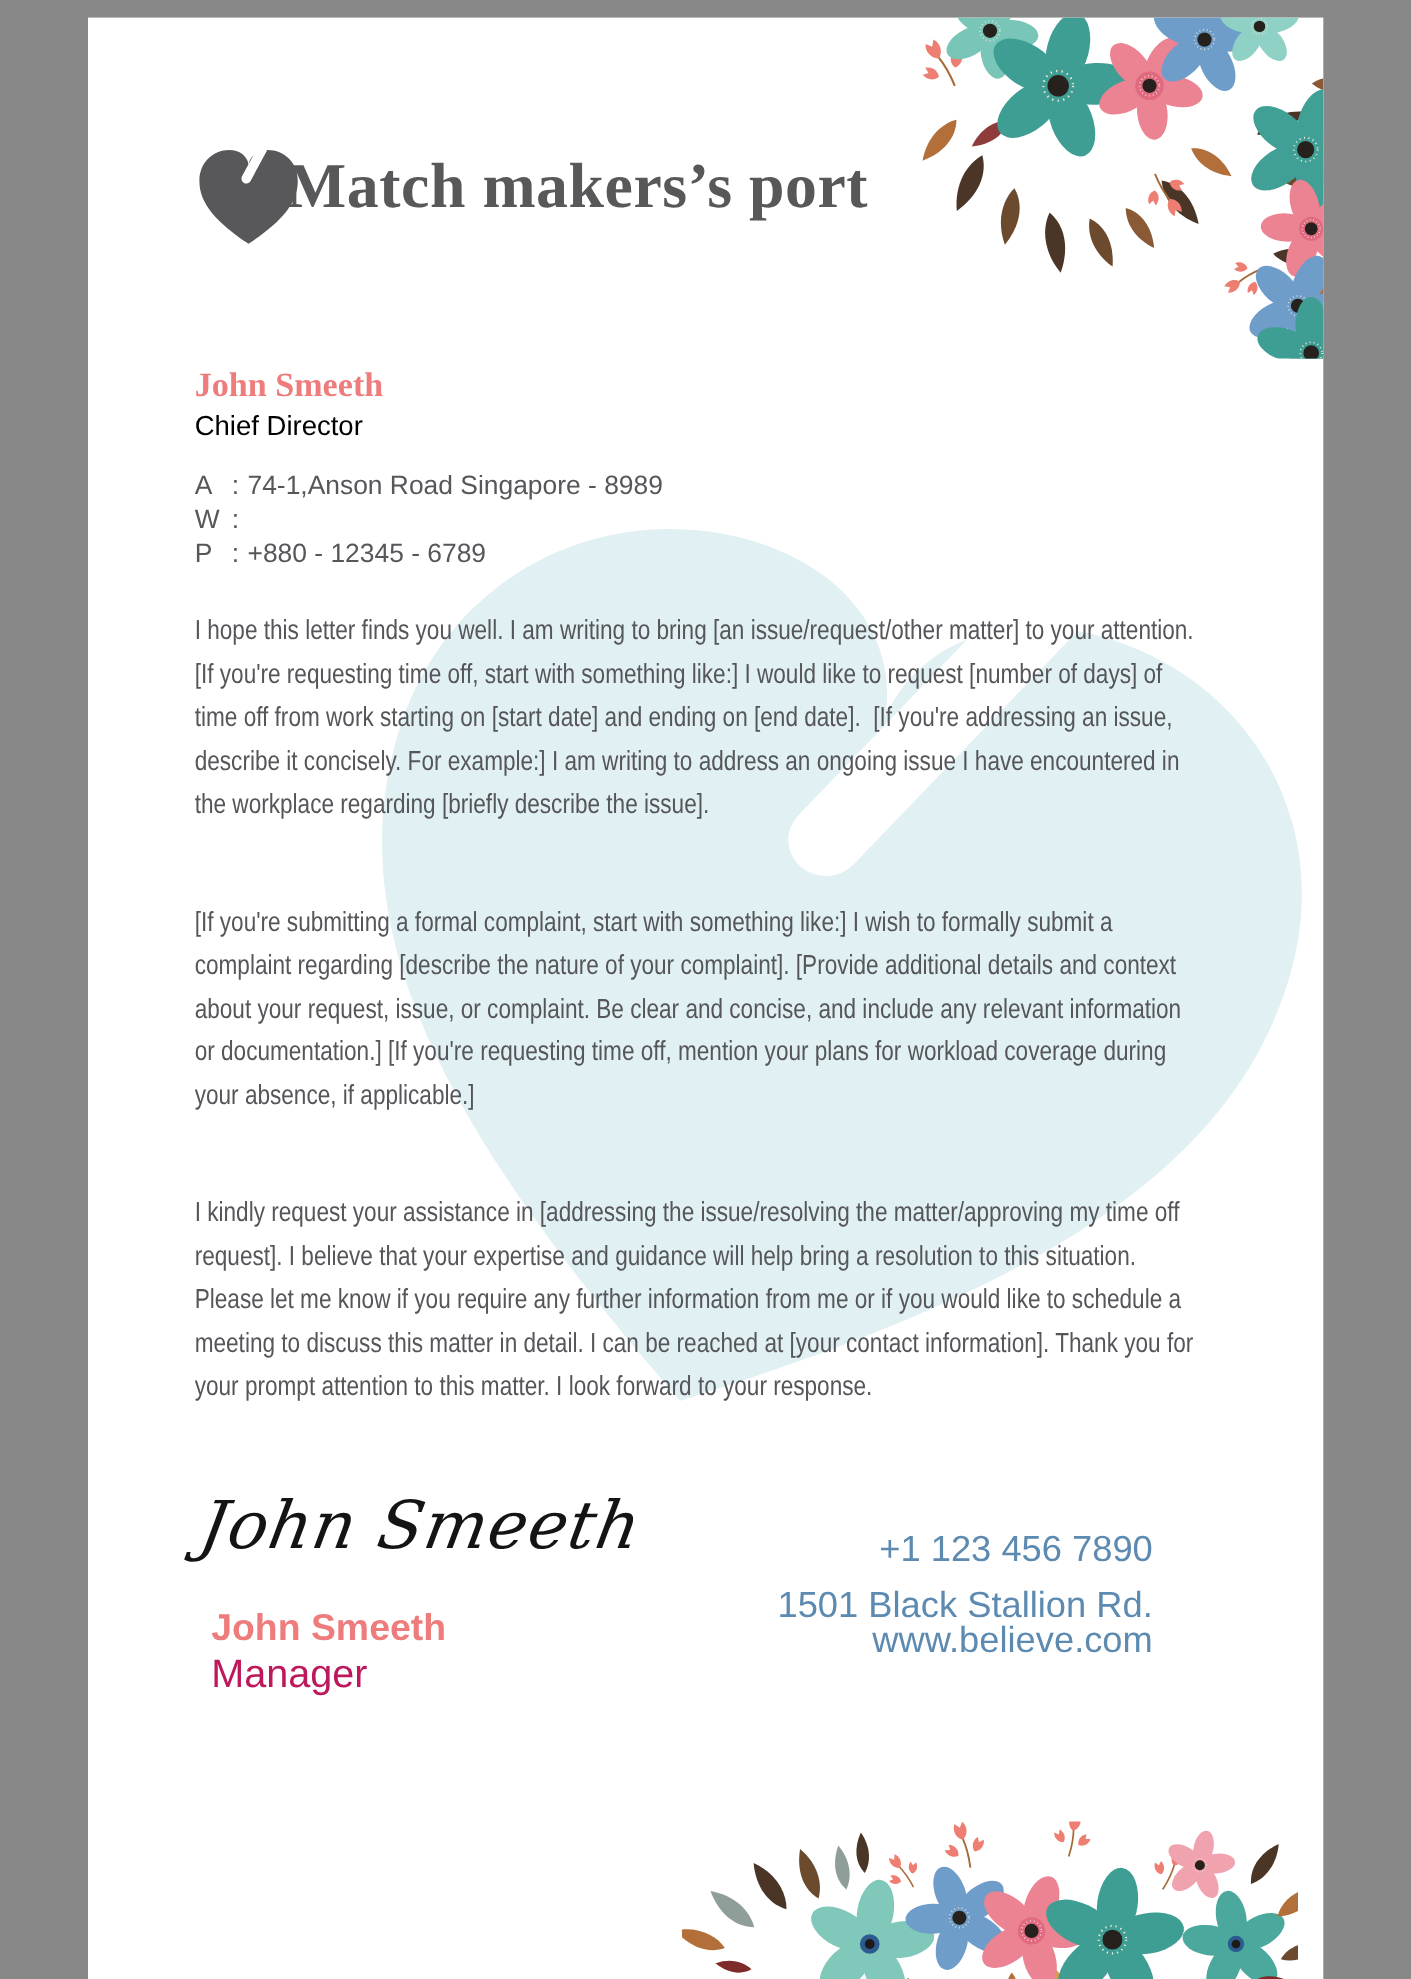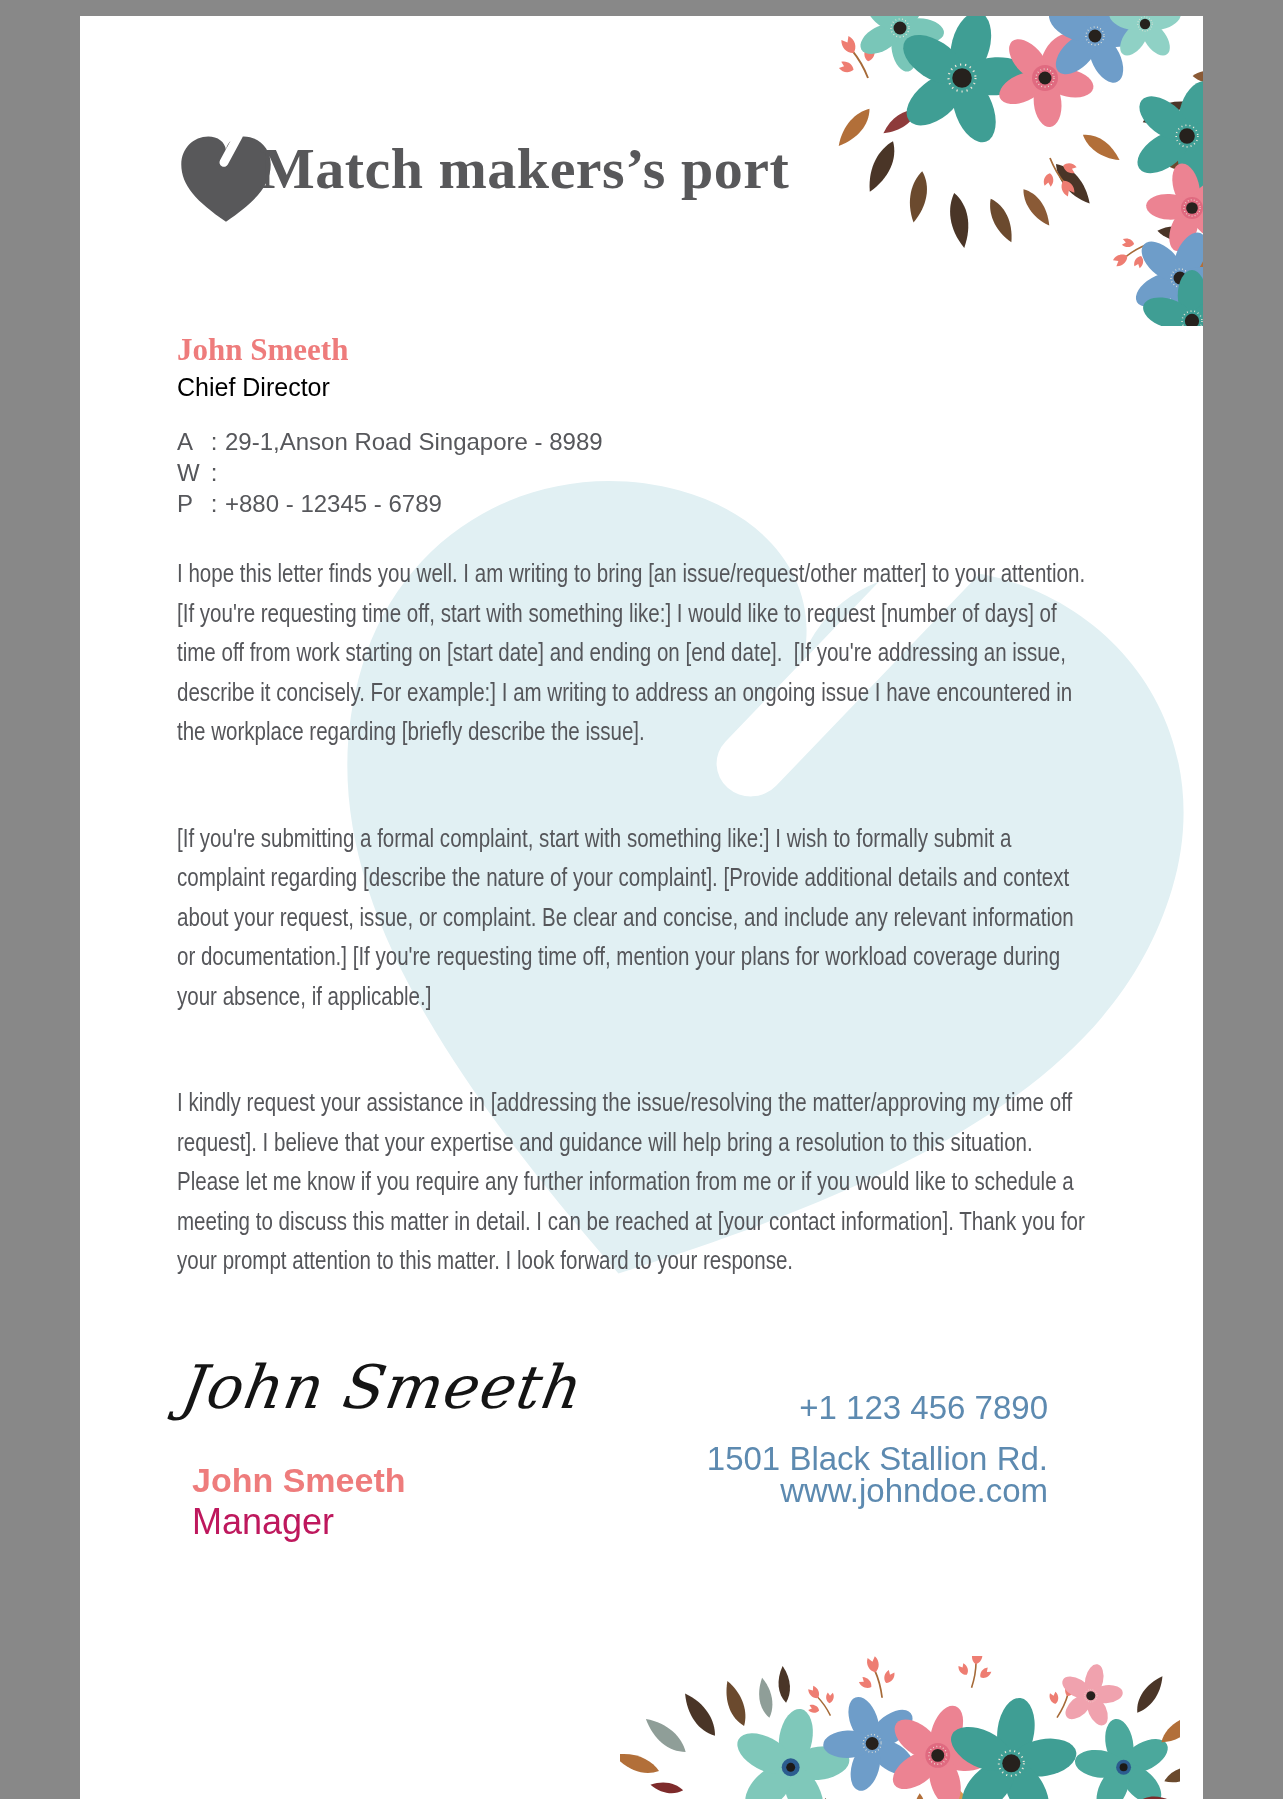--- a/index.html
+++ b/index.html
@@ -243,21 +243,21 @@
     </svg>
     <div class="brand-title">Match makers’s port</div>
 
     <div class="sender">
       <div class="sender-name">John Smeeth</div>
       <div class="sender-role">Chief Director</div>
 
       <div class="contact-line">
         <span class="contact-label">A</span>
         <span class="contact-sep">:</span>
-        <span class="contact-value">29-1,Anson Road Singapore - 8989</span>
+        <span class="contact-value">74-1,Anson Road Singapore - 8989</span>
       </div>
       <div class="contact-line">
         <span class="contact-label">W</span>
         <span class="contact-sep">:</span>
       </div>
       <div class="contact-line">
         <span class="contact-label">P</span>
         <span class="contact-sep">:</span>
         <span class="contact-value">+880 - 12345 - 6789</span>
       </div>
@@ -271,17 +271,17 @@
 
     <div class="sig">
       <div class="sig-script">John Smeeth</div>
       <div class="sig-name">John Smeeth</div>
       <div class="sig-role">Manager</div>
     </div>
 
     <div class="footer-contact">
       <div class="fc-phone">+1 123 456 7890</div>
       <div class="fc-addr">1501 Black Stallion Rd.</div>
-      <div class="fc-web">www.johndoe.com</div>
+      <div class="fc-web">www.believe.com</div>
     </div>
 
   </div>
 </div>
 
 </body></html>

